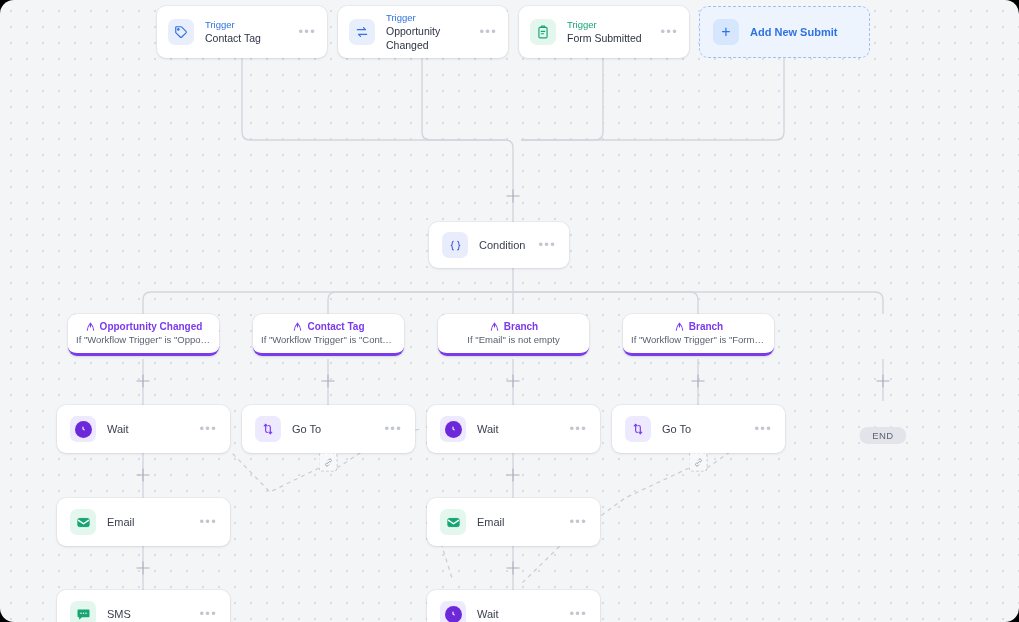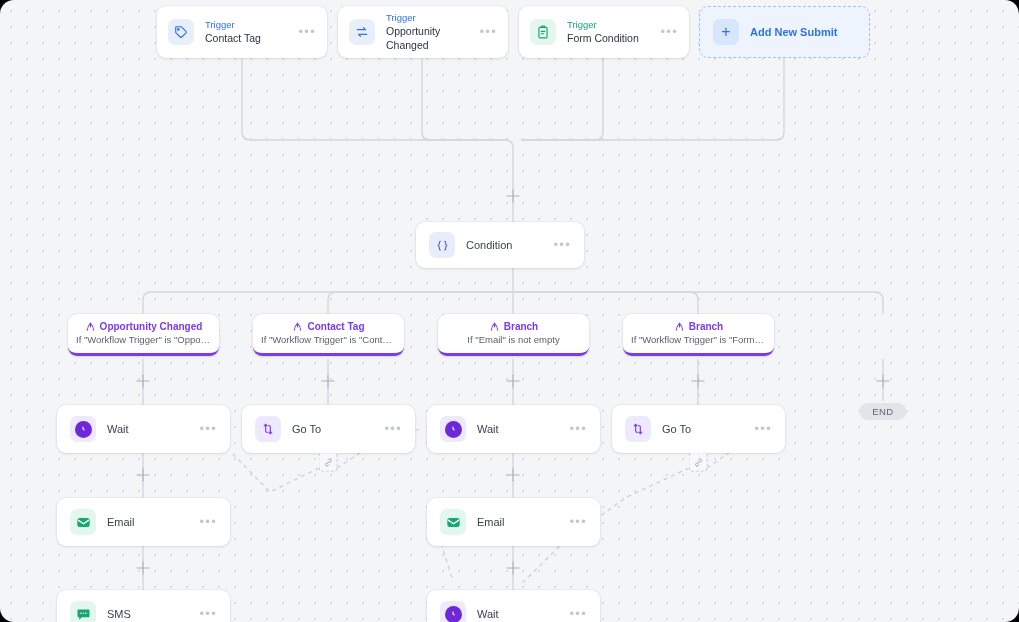--- a/index.html
+++ b/index.html
@@ -90,21 +90,21 @@
     font-size:9.5px;color:#5a6072;line-height:14px;
     white-space:nowrap;overflow:hidden;text-overflow:ellipsis;
     max-width:100%;
   }
 
   
   .endpill{
     position:absolute;transform:translate(-50%,0);
     background:#e2e4ea;border-radius:9px;
     padding:3px 13px;font-size:9.5px;color:#5d6playceholder;
-    color:#5d6374;letter-spacing:.4px;
+    color:#5d6374;letter-spacing:.4px;margin-top:24px;
   }
 
   
   .linkchip{
     position:absolute;transform:translate(-50%,-50%);
     width:17px;height:17px;border-radius:4px;
     border:1.2px dashed #bfc4d0;background:#f7f8fa;
     display:flex;align-items:center;justify-content:center;
   }
 </style>
@@ -190,31 +190,31 @@
   <div class="card trig" style="left:519px;top:6px;width:170px;">
     <span class="ico" style="background:#e3f7ee;">
       <svg width="14" height="14" viewBox="0 0 24 24" fill="none" stroke="#17a673" stroke-width="2" stroke-linecap="round" stroke-linejoin="round">
         <rect x="5" y="4" width="14" height="18" rx="2"></rect>
         <path d="M9 4V3a1 1 0 0 1 1-1h4a1 1 0 0 1 1 1v1"></path>
         <path d="M9 11h6M9 15h4"></path>
       </svg>
     </span>
     <span class="tx">
       <span class="kicker" style="color:#17a673;display:block;">Trigger</span>
-      <span class="ttl" style="display:block;">Form Condition</span>
+      <span class="ttl" style="display:block;">Form Submitted</span>
     </span>
     <span class="dots">•••</span>
   </div>
 
   <div class="addtrig" style="left:699px;top:6px;width:171px;">
     <span class="plusbox">+</span>
     <span class="lbl">Add New Submit</span>
   </div>
 
-  <div class="card act" style="left:416px;top:222px;width:168px;height:46px;">
+  <div class="card act" style="left:429px;top:222px;width:140px;height:46px;">
     <span class="ico" style="background:#e9ecfb;">
       <svg width="13" height="13" viewBox="0 0 24 24" fill="none" stroke="#3b5bdb" stroke-width="2" stroke-linecap="round" stroke-linejoin="round">
         <path d="M8 4c-2 0-2 2-2 4s0 4-2 4c2 0 2 2 2 4s0 4 2 4"></path>
         <path d="M16 4c2 0 2 2 2 4s0 4 2 4c-2 0-2 2-2 4s0 4-2 4"></path>
       </svg>
     </span>
     <span class="actlabel" style="flex:1;">Condition</span>
     <span class="dots">•••</span>
   </div>
 

